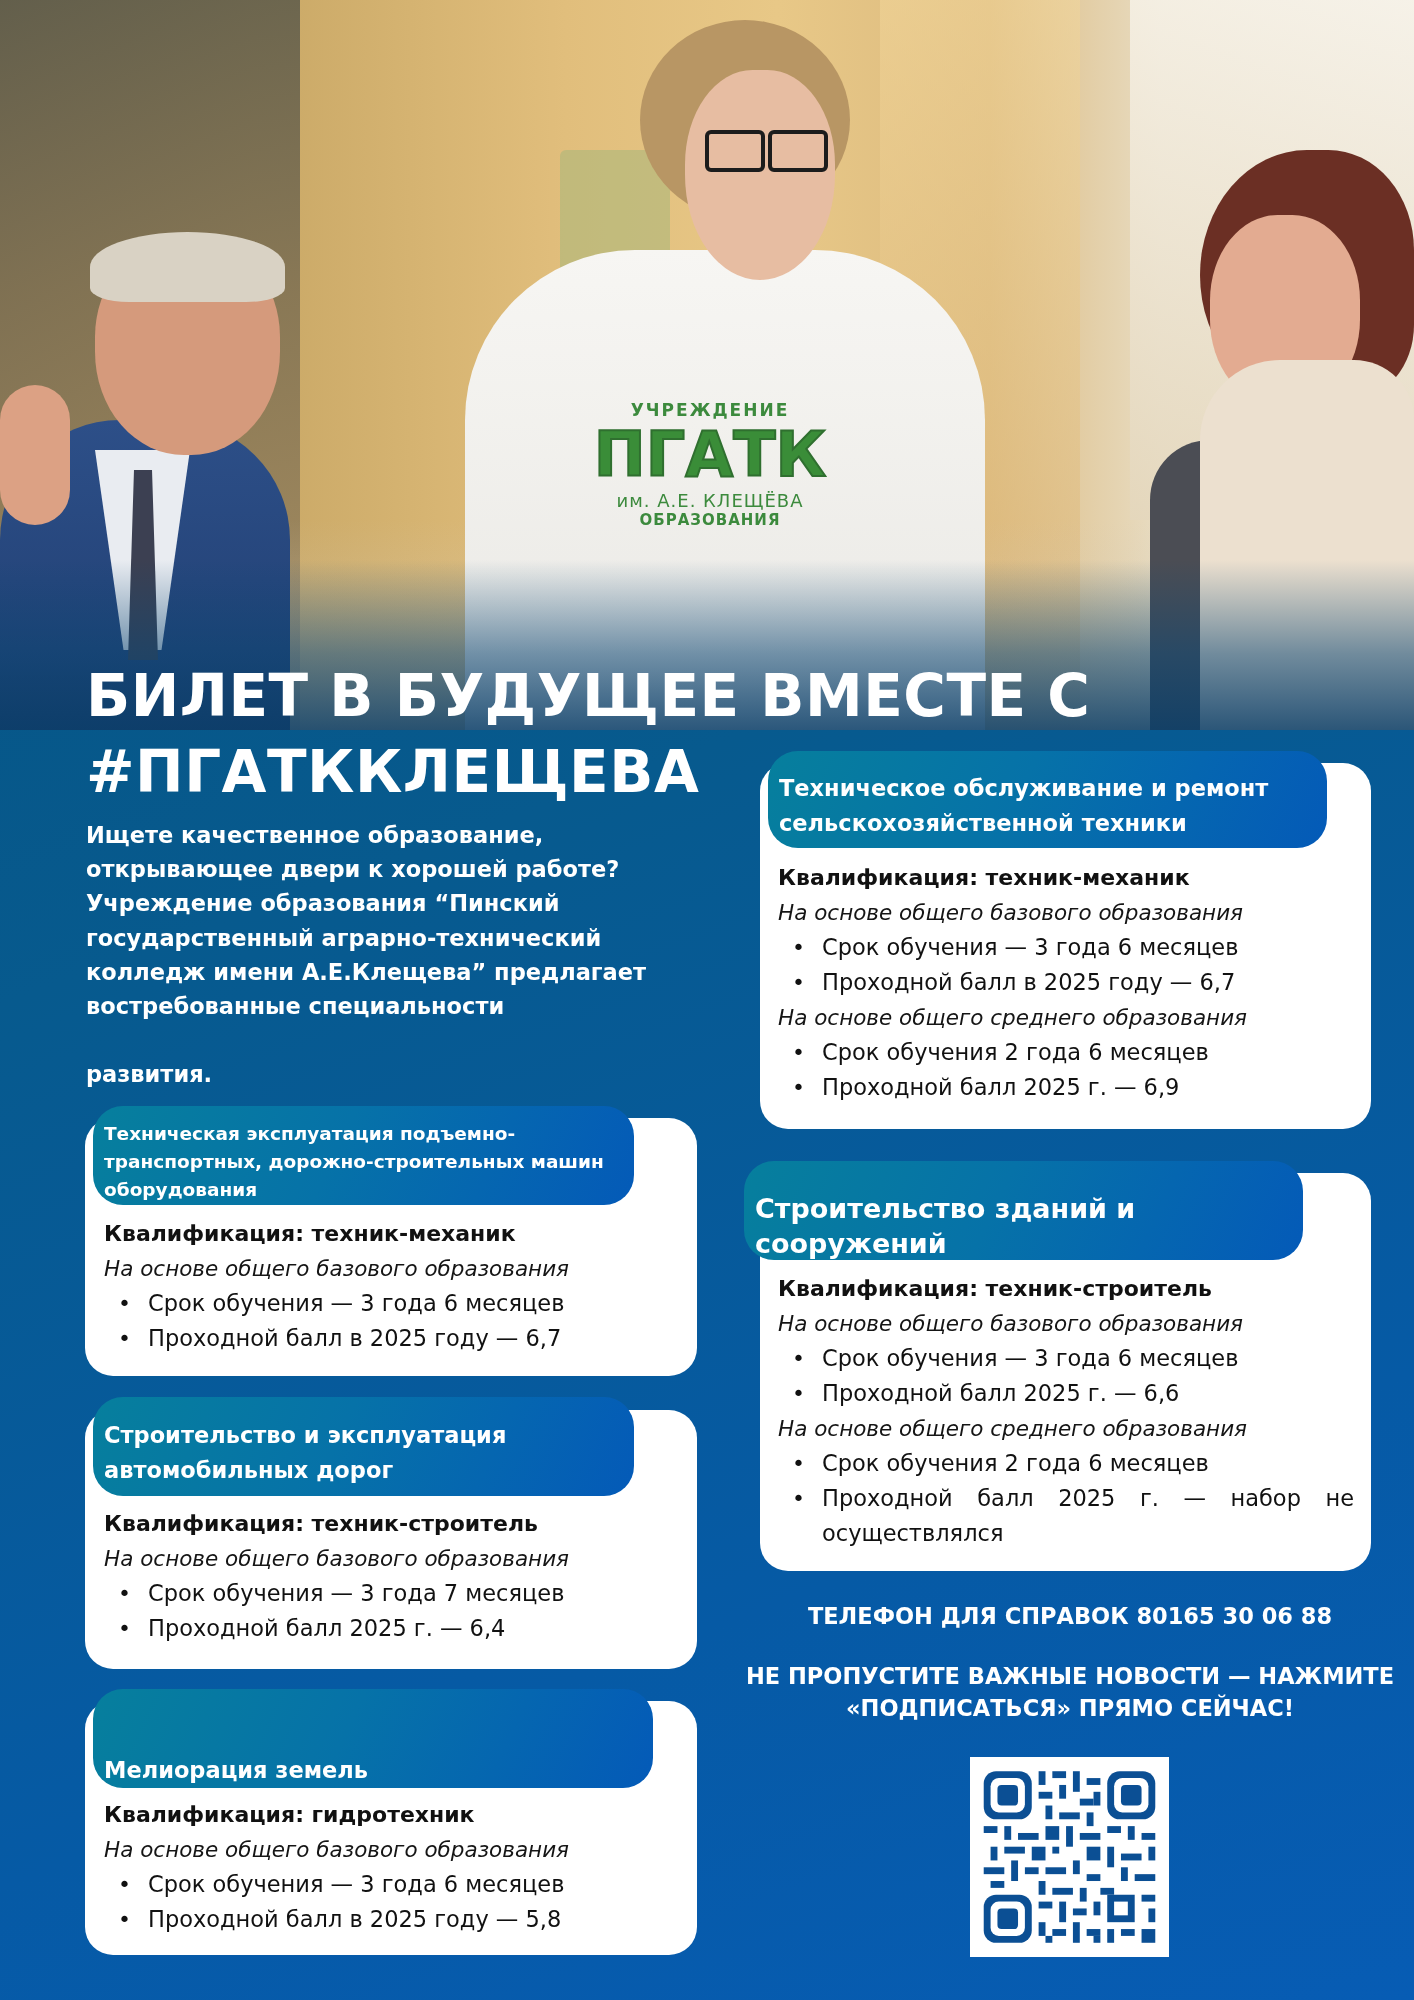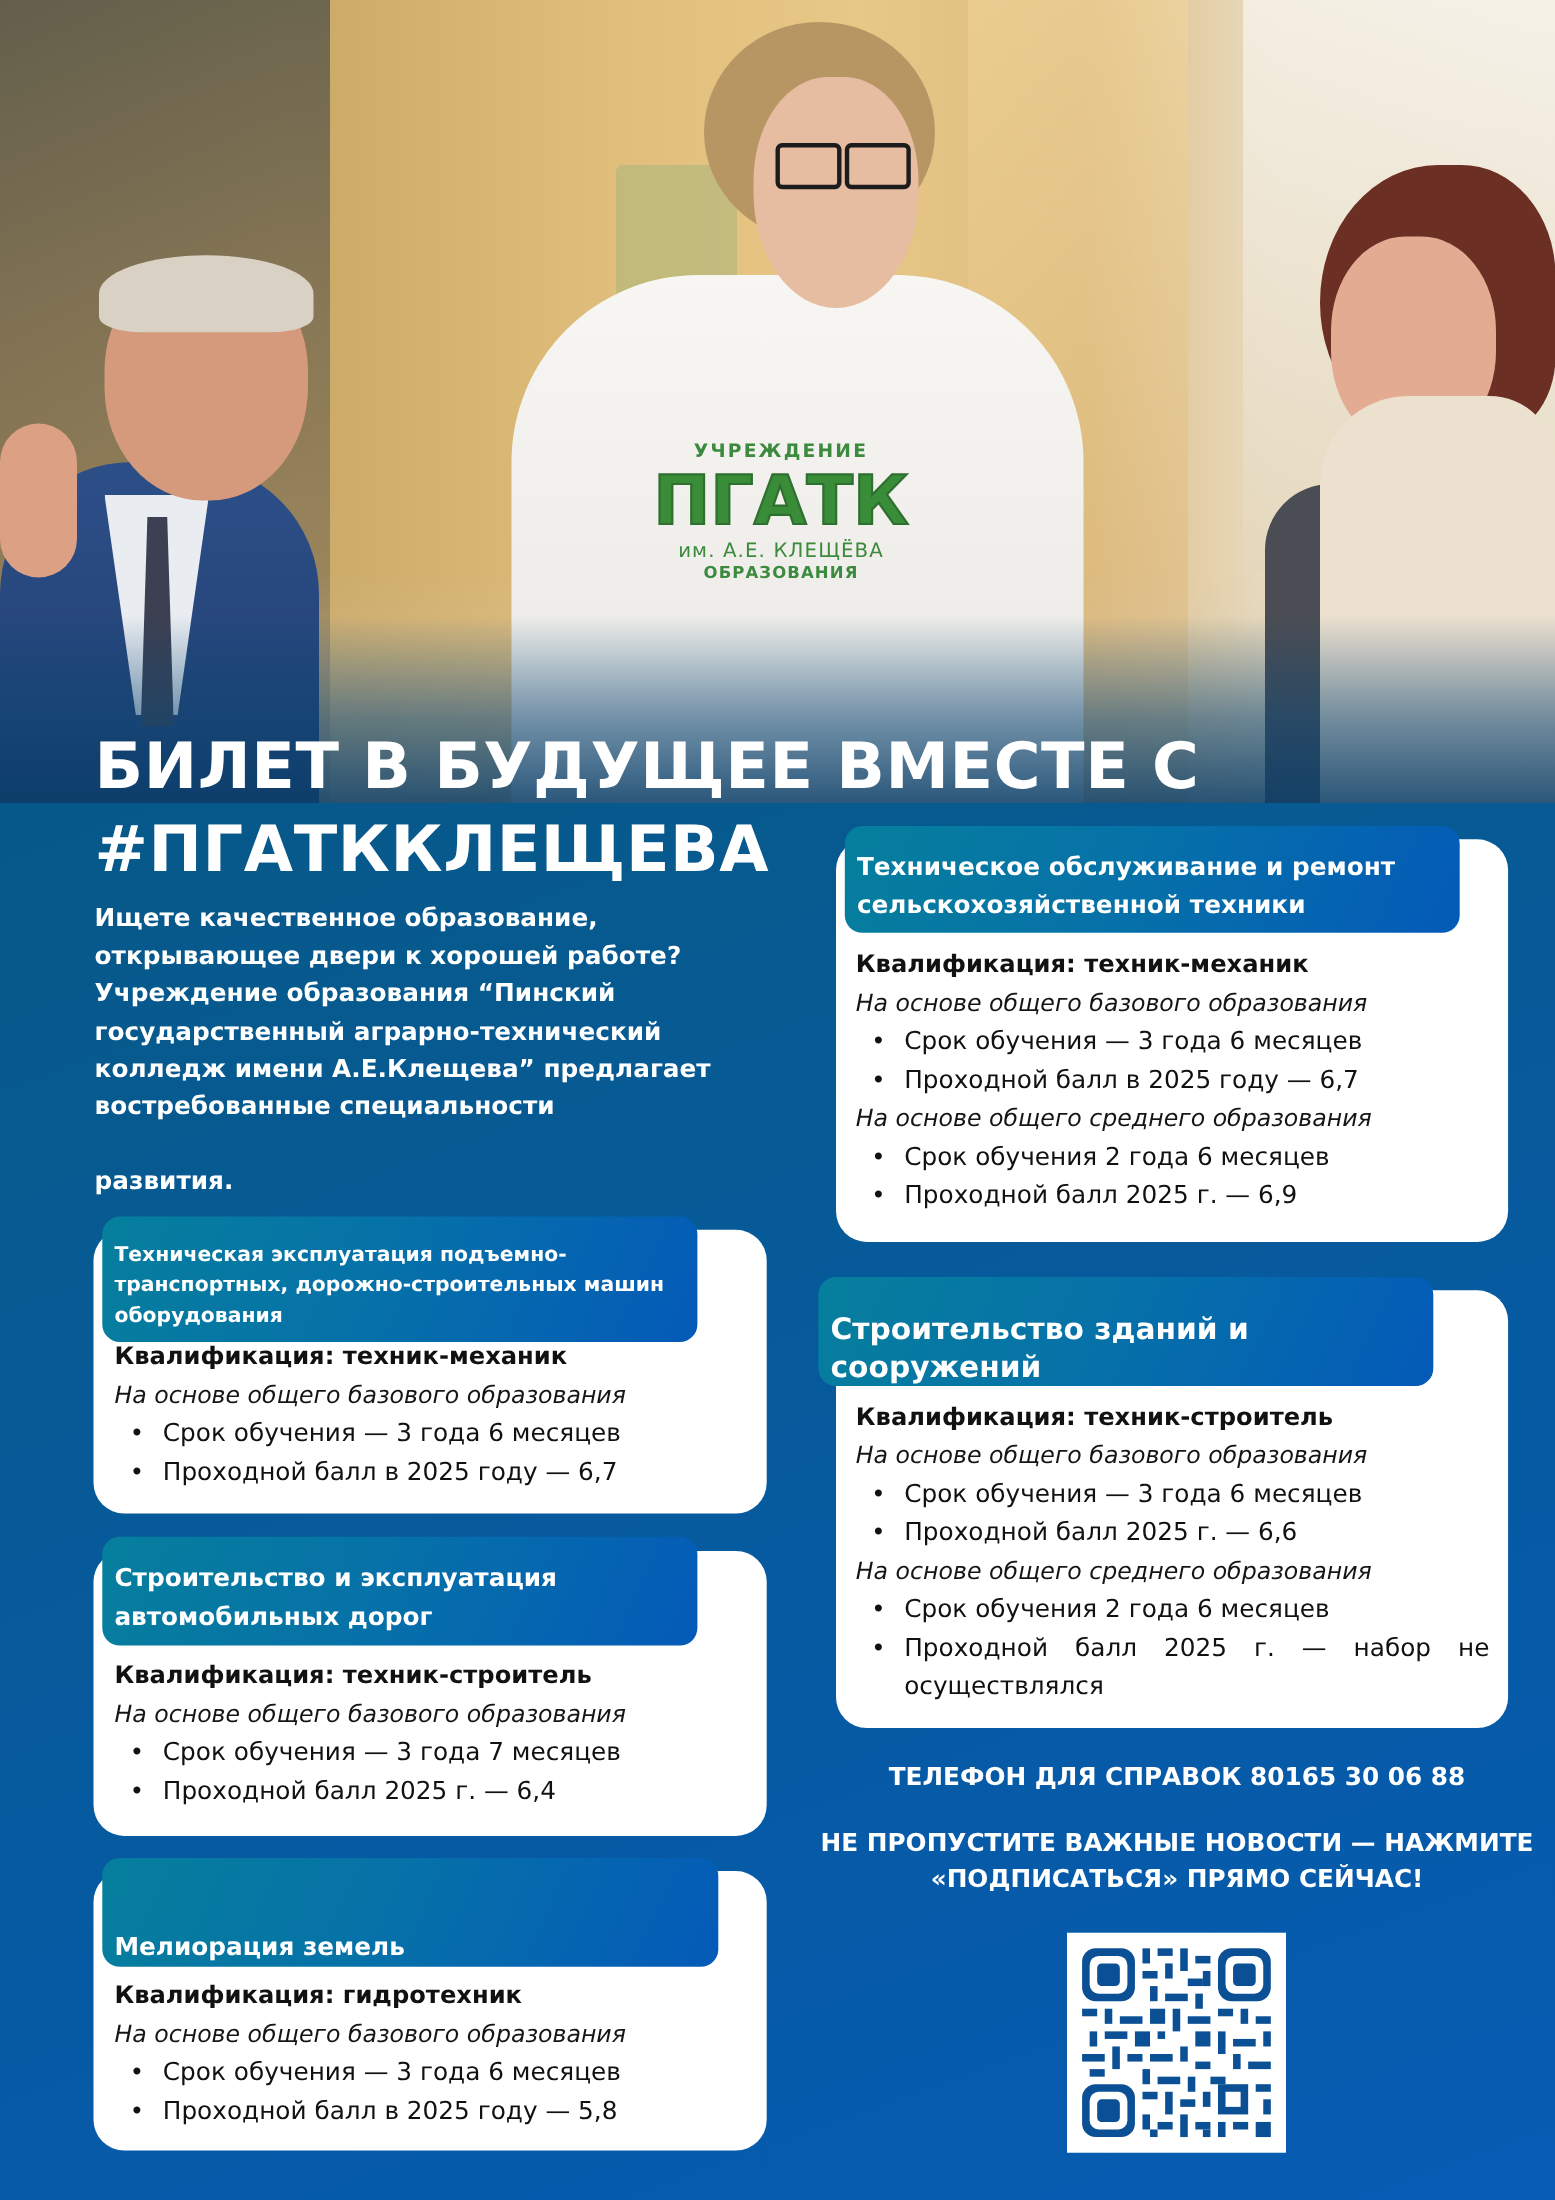--- a/index.html
+++ b/index.html
@@ -58,21 +58,21 @@
     }
     .intro {
       position: absolute; left: 86px; top: 818px; width: 600px;
       color: #fff; font-family: "DejaVu Sans", sans-serif; font-weight: bold;
       font-size: 22.5px; line-height: 34.2px; margin: 0;
     }
 
     
     .card { position:absolute; background:#fff; border-radius:28px; }
     .card-head {
-      position:absolute; border-radius:16px; color:#fff;
+      position:absolute; border-radius:30px; color:#fff;
       background: linear-gradient(115deg, #067f9d 0%, #0672a8 45%, #045ab8 100%);
       font-family: "DejaVu Sans", sans-serif; font-weight: bold;
       display:flex; align-items:center; box-sizing:border-box; padding: 12px 10px 0 11px;
     }
     .card-body { position:absolute; color:#111; font-family:"DejaVu Sans", sans-serif; }
     .qual { font-weight:bold; font-size:22px; line-height:35px; margin:0; }
     .basis { font-style:italic; font-size:21.5px; line-height:35px; margin:0; color:#151515; font-family:"DejaVu Sans", sans-serif; }
     ul.facts { margin:0; padding:0 0 0 44px; list-style:none; }
     ul.facts li { position:relative; font-size:22.5px; line-height:35px; }
     ul.facts li::before { content:"•"; position:absolute; left:-30px; top:0; font-size:22px; }
@@ -137,21 +137,21 @@
   <span>открывающее двери к хорошей работе?</span><br>
   <span>Учреждение образования “Пинский</span><br>
   <span>государственный аграрно-технический</span><br>
   <span>колледж имени А.Е.Клещева” предлагает</span><br>
   <span>востребованные специальности</span><br>
   <br>
   <span>развития.</span>
 </p>
 
 <div class="card" style="left:85px; top:1118px; width:612px; height:258px;"></div>
-<div class="card-head" style="left:93px; top:1106px; width:541px; height:114px; font-size:18.5px; line-height:28px;">
+<div class="card-head" style="left:93px; top:1106px; width:541px; height:99px; font-size:18.5px; line-height:28px;">
   <div>
     <span>Техническая эксплуатация подъемно-</span><br>
     <span>транспортных, дорожно-строительных машин</span><br>
     <span>оборудования</span>
   </div>
 </div>
 <div class="card-body" style="left:104px; top:1216px; width:580px;">
   <p class="qual">Квалификация: техник-механик</p>
   <p class="basis">На основе общего базового образования</p>
   <ul class="facts">

